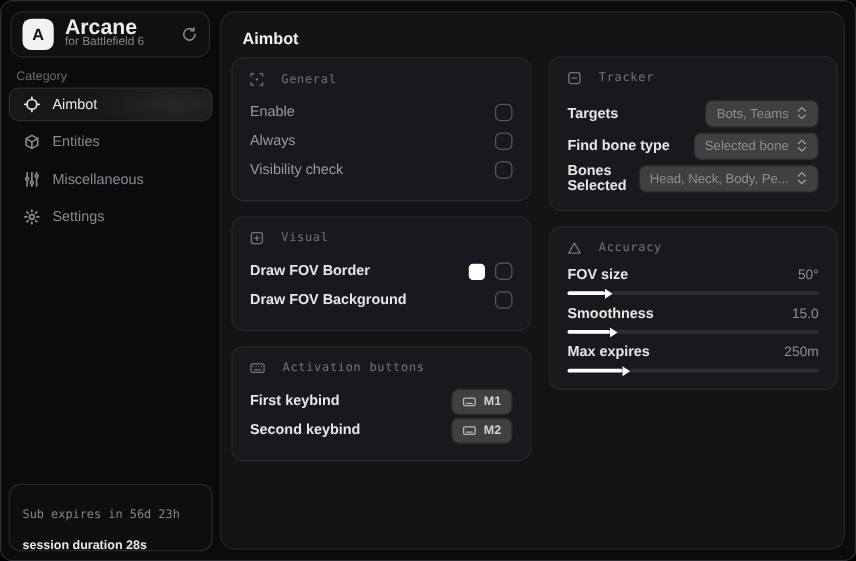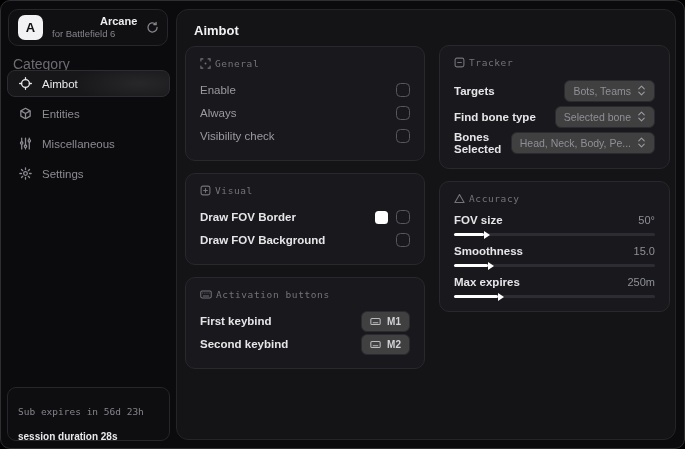--- a/index.html
+++ b/index.html
@@ -14,24 +14,24 @@
   .brand{
     position:absolute;left:7px;top:8px;width:160px;height:37px;
     border:1px solid #26262b;border-radius:10px;display:flex;align-items:center;
     gap:9px;padding:0 9px;background:#101013;
   }
   .avatar{
     width:25px;height:25px;border-radius:7px;background:#f2f2f4;color:#101013;
     display:flex;align-items:center;justify-content:center;
     font-weight:bold;font-size:13px;flex:0 0 auto;
   }
-  .brand-title{font-size:11px;font-weight:bold;color:#ededf0;line-height:13px;margin-left:48px;}
+  .brand-title{font-size:17px;font-weight:bold;color:#ededf0;line-height:13px;}
   .brand-sub{font-size:9.5px;color:#84848b;line-height:12px;}
   .brand-refresh{margin-left:auto;color:#84848b;display:flex;}
-  .category{position:absolute;left:12px;top:55px;font-size:14px;color:#6c6c73;}
+  .category{position:absolute;left:12px;top:55px;font-size:10px;color:#6c6c73;}
   .nav{position:absolute;left:6px;right:6px;top:69px;display:flex;flex-direction:column;gap:3px;}
   .nav-item{
     height:27px;border-radius:8px;border:1px solid transparent;display:flex;align-items:center;
     gap:10px;padding:0 11px;color:#8b8b92;font-size:11.5px;cursor:pointer;
   }
   .nav-item.active{
     background:radial-gradient(60% 120% at 82% 50%,rgba(255,255,255,0.07),rgba(255,255,255,0) 70%),#17171a;
     border-color:#2c2c32;color:#eaeaec;
   }
   .nav-item .ico{display:flex;color:inherit;}
@@ -48,21 +48,21 @@
   }
   .panel-title{position:absolute;left:17px;top:13px;font-size:13px;font-weight:bold;color:#f1f1f3;}
   .col{position:absolute;display:flex;flex-direction:column;gap:12px;}
   .col-left{left:8px;top:36px;width:240px;}
   .col-right{left:262px;top:35px;width:231px;}
   .card{
     background:#19191d;border:1px solid #28282d;border-radius:10px;
     padding:11px 14px 13px;
   }
   .card-head{
-    display:flex;align-items:center;gap:4px;color:#73737a;
+    display:flex;align-items:center;gap:14px;color:#73737a;
     font-family:"DejaVu Sans Mono",monospace;font-size:9.5px;letter-spacing:0.6px;
     margin-bottom:10px;
   }
   .c-row{display:flex;align-items:center;justify-content:space-between;height:22px;}
   .c-row + .c-row{margin-top:1px;}
   .lbl-muted{font-size:11.5px;color:#9a9aa1;}
   .lbl{font-size:11.5px;font-weight:bold;color:#e6e6e9;}
   .checkbox{
     width:14px;height:14px;border:1.5px solid #57575e;border-radius:4.5px;
     background:transparent;cursor:pointer;flex:0 0 auto;

